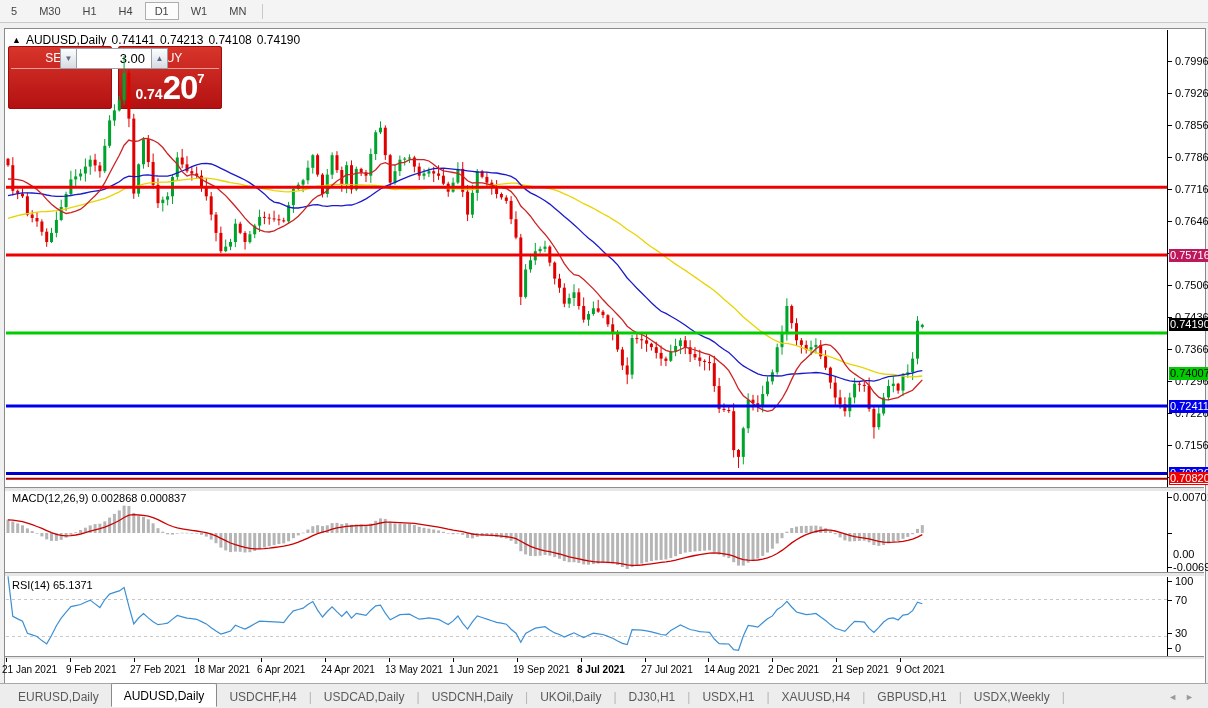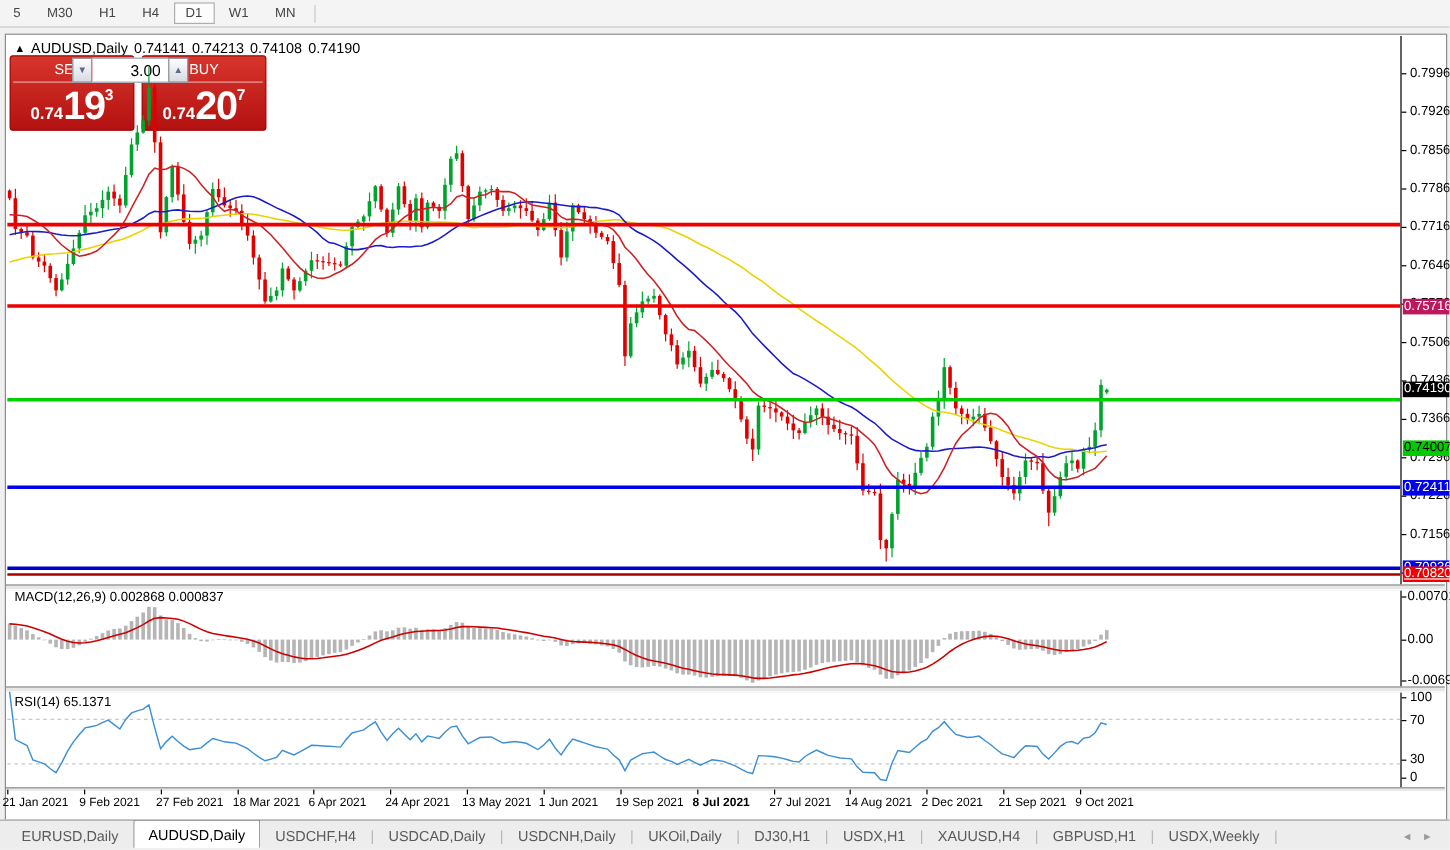--- a/index.html
+++ b/index.html
@@ -27,21 +27,21 @@
   .pb-btn{position:absolute;top:2px;left:3px;right:3px;height:20px;color:#fff;font-size:12px;
     text-align:center;line-height:20px;border-bottom:1px solid rgba(255,255,255,.55);cursor:pointer;}
   .pb-price{position:absolute;left:0;right:0;bottom:2px;height:38px;color:#fff;white-space:nowrap;
     text-align:center;cursor:default;}
   .pb-prefix{font-size:14px;font-weight:bold;vertical-align:baseline;}
   .pb-big{font-size:33px;font-weight:bold;letter-spacing:-1px;}
   .pb-sup{font-size:13px;font-weight:bold;vertical-align:top;position:relative;top:2px;}
   #vol-group{position:absolute;left:52px;top:2px;width:110px;height:21px;display:flex;}
   .vol-btn{width:17px;height:21px;background:linear-gradient(#fdfdfd,#d7dbe2);border:1px solid #98a0ac;
     font-size:8px;color:#5a6b8c;text-align:center;line-height:19px;box-sizing:border-box;cursor:pointer;}
-  #vol-field{width:63px;height:21px;background:#fff;border-top:1px solid #98a0ac;border-bottom:1px solid #98a0ac;
+  #vol-field{width:74px;height:21px;background:#fff;border-top:1px solid #98a0ac;border-bottom:1px solid #98a0ac;
     box-sizing:border-box;font-size:13px;text-align:right;padding:2px 6px 0 0;color:#000;}
   
   .ind-label{position:absolute;font-size:11px;color:#000;white-space:nowrap;}
   
   .ax-tick{position:absolute;height:1px;width:4px;background:#000;}
   .ax-label{position:absolute;font-size:11px;color:#000;white-space:nowrap;}
   .ax-badge{position:absolute;left:1169px;width:37px;height:13px;font-size:11px;line-height:13px;
     text-align:center;color:#fff;white-space:nowrap;padding:0 1px;}
   .date-label{position:absolute;font-size:10px;color:#000;white-space:nowrap;}
   .date-tick{position:absolute;width:1px;height:4px;background:#000;}
@@ -76,23 +76,20 @@
   <span>AUDUSD,Daily</span>
   <span>0.74141</span>
   <span>0.74213</span>
   <span>0.74108</span>
   <span>0.74190</span>
 </div>
 
 <div id="trade-panel">
   <div class="price-box" id="sell-box">
     <div class="pb-btn">SELL</div>
-    <div class="pb-price">
-      <span class="pb-prefix">0.74</span><span class="pb-big">19</span><span class="pb-sup">3</span>
-    </div>
   </div>
   <div class="price-box" id="buy-box">
     <div class="pb-btn">BUY</div>
     <div class="pb-price">
       <span class="pb-prefix">0.74</span><span class="pb-big">20</span><span class="pb-sup">7</span>
     </div>
   </div>
   <div id="vol-group">
     <div class="vol-btn">▼</div>
     <div id="vol-field">3.00</div>
@@ -762,21 +759,21 @@
 <div class="ax-badge" style="top: 181px; background: rgb(238, 0, 0); color: rgb(255, 255, 255); margin-left: 40px;">0.77200</div>
 <div class="ax-badge" style="top: 249px; background: #be185d; color: rgb(255, 255, 255);">0.75716</div>
 <div class="ax-badge" style="top: 318px; background: rgb(0, 0, 0); color: rgb(255, 255, 255);">0.74190</div>
 <div class="ax-badge" style="top: 327px; background: rgb(0, 204, 0); color: rgb(0, 0, 0); margin-top: 40px;">0.74007</div>
 <div class="ax-badge" style="top: 400px; background: rgb(0, 0, 238); color: rgb(255, 255, 255);">0.72411</div>
 <div class="ax-badge" style="top: 467px; background: rgb(0, 0, 238); color: rgb(255, 255, 255);">0.70936</div>
 <div class="ax-badge" style="top: 472px; background: rgb(238, 0, 0); color: rgb(255, 255, 255); text-decoration: underline;">0.70820</div>
 <div class="ax-tick" style="left: 1168px; top: 497px;"></div>
 <div class="ax-label" style="left: 1173px; top: 491px;">0.007015</div>
 <div class="ax-tick" style="left: 1168px; top: 533px;"></div>
-<div class="ax-label" style="left: 1173px; top: 527px;">0.00</div>
+<div class="ax-label" style="left: 1173px; top: 548px;">0.00</div>
 <div class="ax-tick" style="left: 1168px; top: 567px;"></div>
 <div class="ax-label" style="left: 1173px; top: 561px;">-0.006923</div>
 <div class="ax-tick" style="left: 1168px; top: 581px;"></div>
 <div class="ax-label" style="left: 1175px; top: 575px;">100</div>
 <div class="ax-tick" style="left: 1168px; top: 600px;"></div>
 <div class="ax-label" style="left: 1175px; top: 594px;">70</div>
 <div class="ax-tick" style="left: 1168px; top: 633px;"></div>
 <div class="ax-label" style="left: 1175px; top: 627px;">30</div>
 <div class="ax-tick" style="left: 1168px; top: 648px;"></div>
 <div class="ax-label" style="left: 1175px; top: 642px;">0</div>

